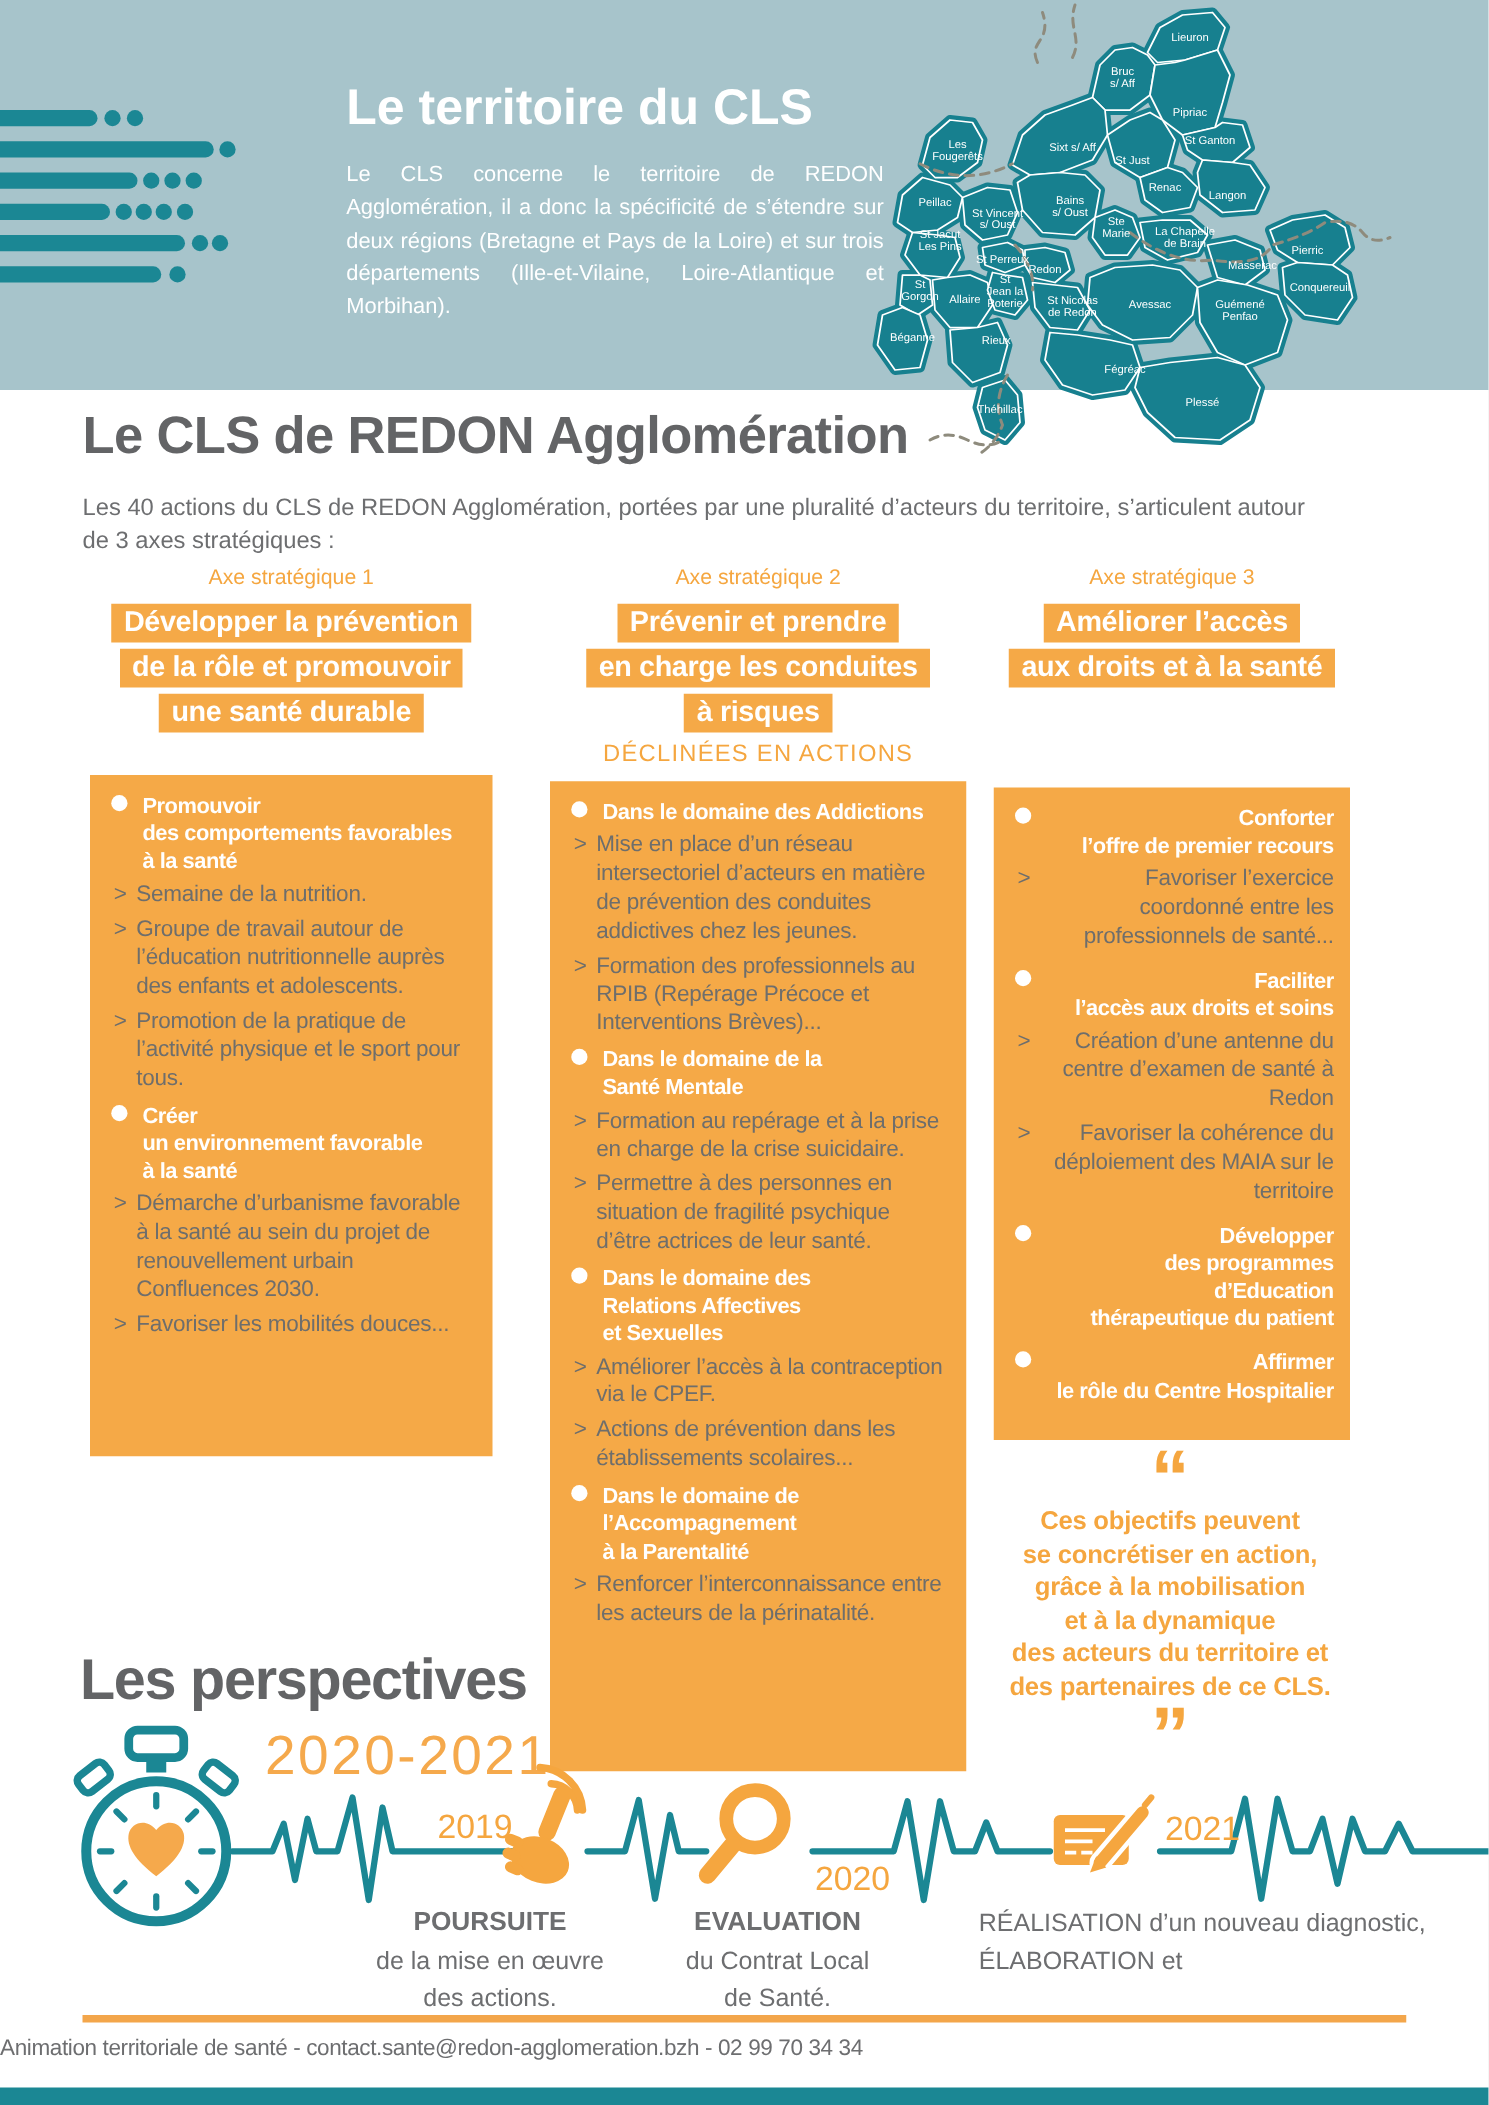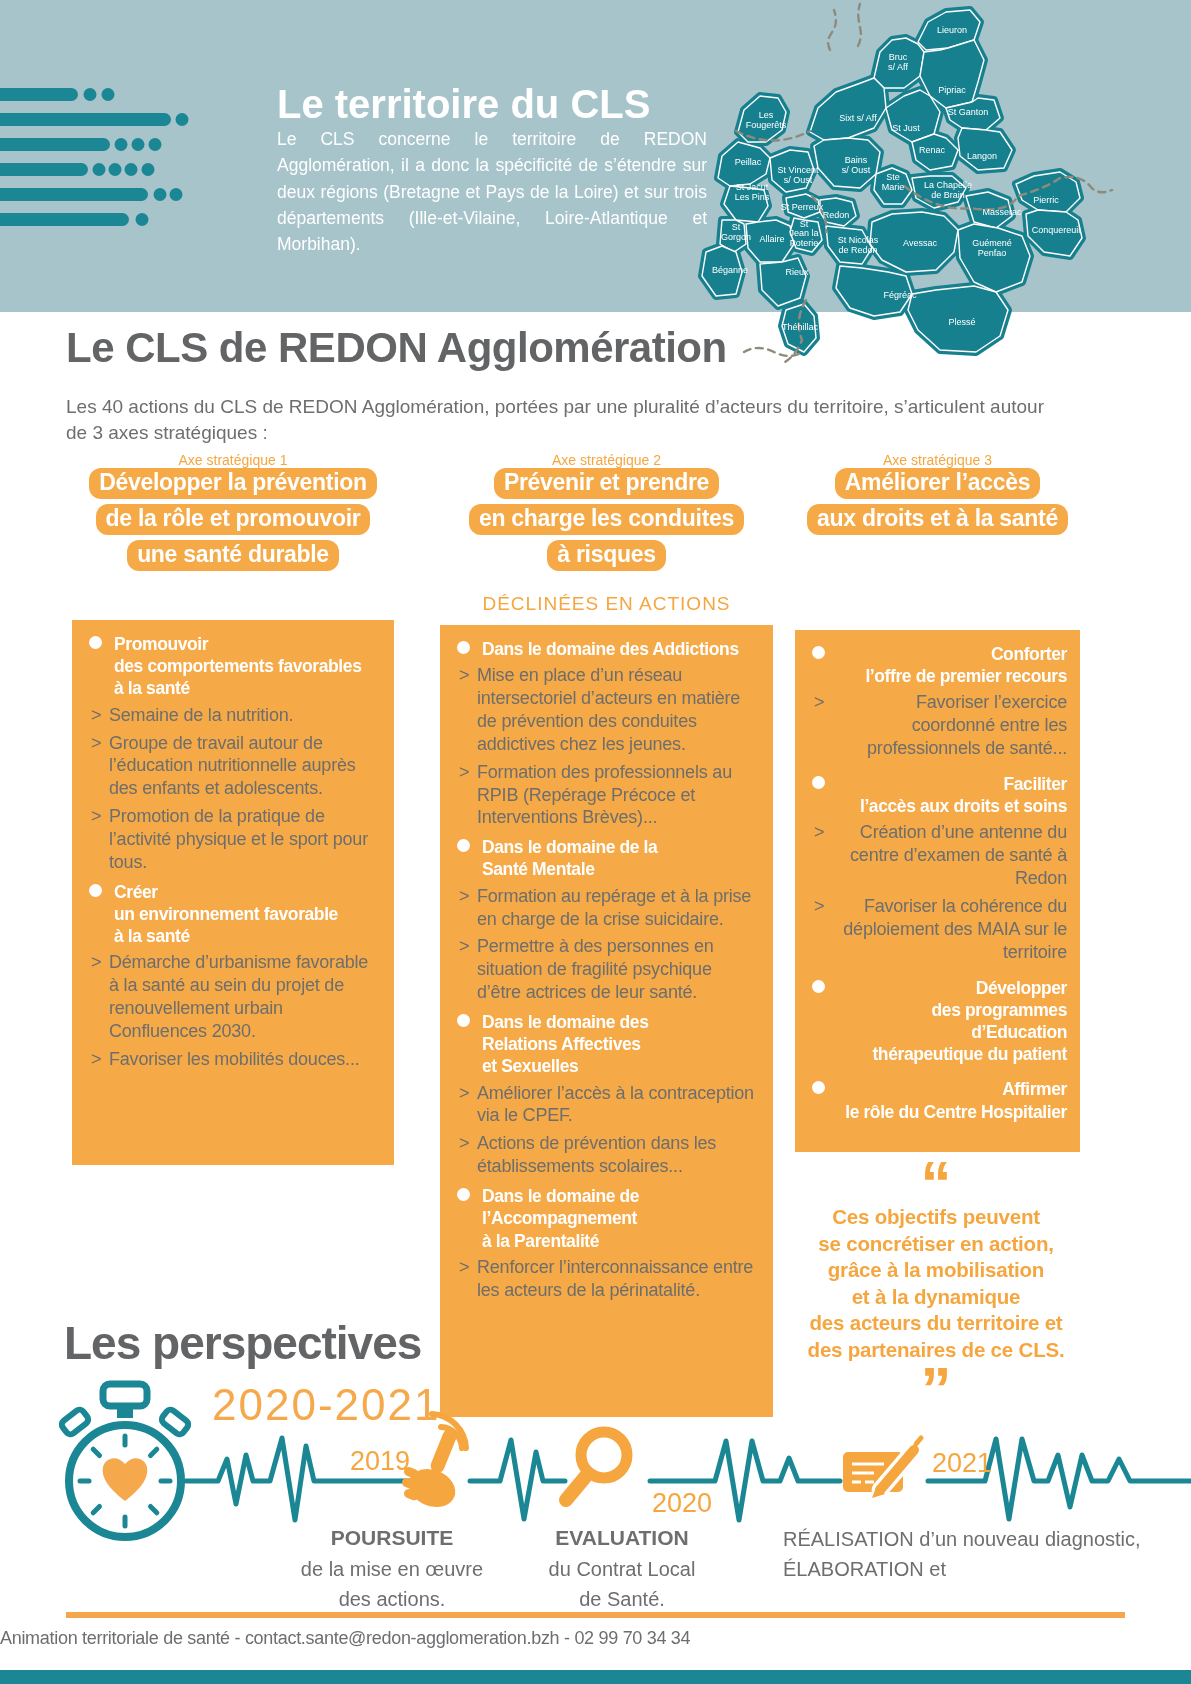--- a/index.html
+++ b/index.html
@@ -1,44 +1,44 @@
 <!DOCTYPE html>
 <html><head>
 <meta charset="utf-8">
 <style>
   html,body{margin:0;padding:0;background:#e8e8e8;}
   .page{position:relative;width:1191px;height:1684px;background:#ffffff;overflow:hidden;
         font-family:"Liberation Sans",sans-serif;margin:0 auto;}
   
   .hdr{position:absolute;left:0;top:0;width:1191px;height:312px;background:#a7c4cb;}
   .deco{position:absolute;left:0;top:88px;width:260px;height:150px;}
-  .hdr-title{position:absolute;left:277px;top:82px;margin:0;color:#fff;font-size:40px;
+  .hdr-title{position:absolute;left:277px;top:64px;margin:0;color:#fff;font-size:40px;
              font-weight:bold;letter-spacing:0;}
   .hdr-par{position:absolute;left:277px;top:126px;width:430px;margin:0;color:#fff;
            font-size:17.5px;line-height:1.5;text-align:justify;}
   
   .map{position:absolute;left:678px;top:0;width:513px;height:380px;}
   .map-backdrop{fill:#17808f;stroke:#17808f;stroke-width:8;stroke-linejoin:round;}
   .map-cells{fill:#17808f;stroke:#ffffff;stroke-width:1.4;stroke-linejoin:round;}
   .commune-label{fill:#ffffff;font-size:9px;text-anchor:middle;font-family:"Liberation Sans",sans-serif;}
   .dashed{fill:none;stroke:#8e8b7d;stroke-width:2.4;stroke-dasharray:7 5.5;stroke-linecap:round;}
   
   .main-title{position:absolute;left:66px;top:324px;margin:0;font-size:42px;color:#636466;
               font-weight:bold;letter-spacing:-0.5px;}
   .intro{position:absolute;left:66px;top:394px;width:990px;margin:0;font-size:19px;
          line-height:1.35;color:#6d6e70;}
   
   .axe{position:absolute;top:452px;text-align:center;}
   .axe-0{left:72px;width:322px;}
   .axe-1{left:440px;width:333px;}
   .axe-2{left:795px;width:285px;}
-  .axe-label{color:#f5a63f;font-size:14px;margin-bottom:0;}
+  .axe-label{color:#f5a63f;font-size:17px;margin-bottom:11px;}
   .axe-line-wrap{line-height:1;}
   .axe-line{display:inline-block;background:#f5a947;color:#fff;font-weight:bold;font-size:23px;
-            padding:3px 10px 5px;margin-bottom:5px;letter-spacing:-0.3px;border-radius:12px;}
+            padding:3px 10px 5px;margin-bottom:5px;letter-spacing:-0.3px;}
   .declinees{position:absolute;left:440px;top:593px;width:333px;text-align:center;color:#f5a63f;
              font-size:19px;letter-spacing:1px;}
   
   .box{background:#f5a947;box-sizing:border-box;padding:8px 13px 16px 17px;}
   .box-0{position:absolute;left:72px;top:620px;width:322px;min-height:545px;}
   .box-1{position:absolute;left:440px;top:625px;width:333px;min-height:792px;}
   .col3wrap{position:absolute;left:795px;top:630px;width:285px;}
   .box-2{width:285px;min-height:440px;}
   .group{margin-bottom:7px;}
   .box-2 .group{margin-bottom:13px;text-align:right;}

